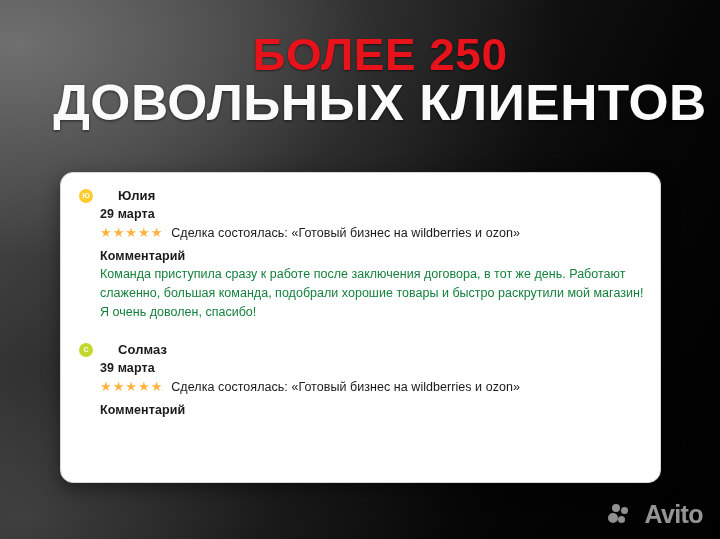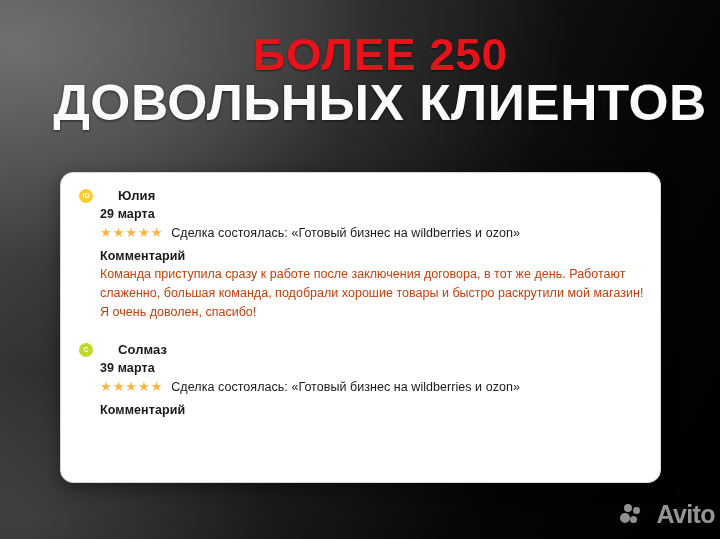--- a/index.html
+++ b/index.html
@@ -141,31 +141,31 @@
 
   .comment-label {
     font-size: 12.5px;
     font-weight: 700;
     color: #1a1a1a;
     margin: 9px 0 0 21px;
     letter-spacing: 0.1px;
   }
   .comment-body {
     font-size: 12.5px;
-    color: #c2410c;
+    color: #15803d;
     margin: 2px 0 0 21px;
     width: 545px;
     line-height: 1.52;
     letter-spacing: 0.02px;
   }
 
   
   .watermark {
     position: absolute;
-    right: 5px;
+    right: 17px;
     bottom: 12px;
     display: flex;
     align-items: center;
     gap: 14px;
     opacity: 0.62;
     user-select: none;
   }
   .wm-mark {
     position: relative;
     width: 22px;

